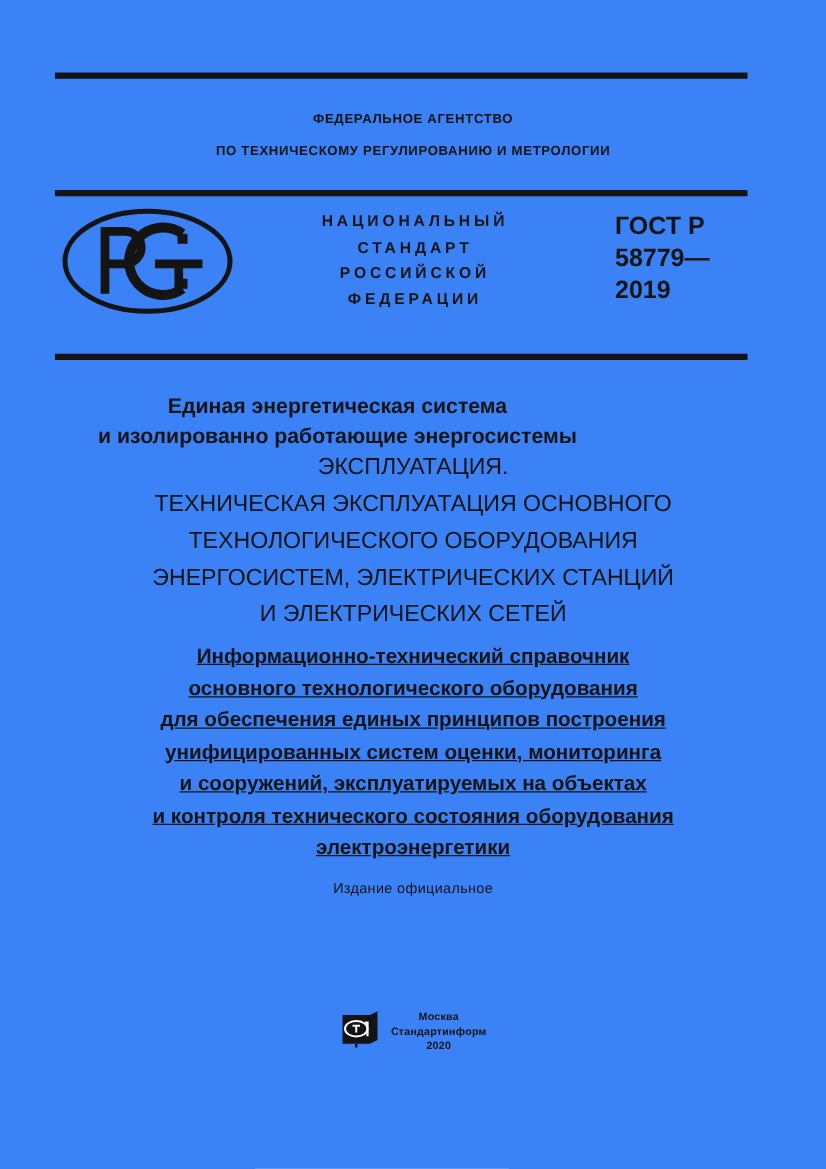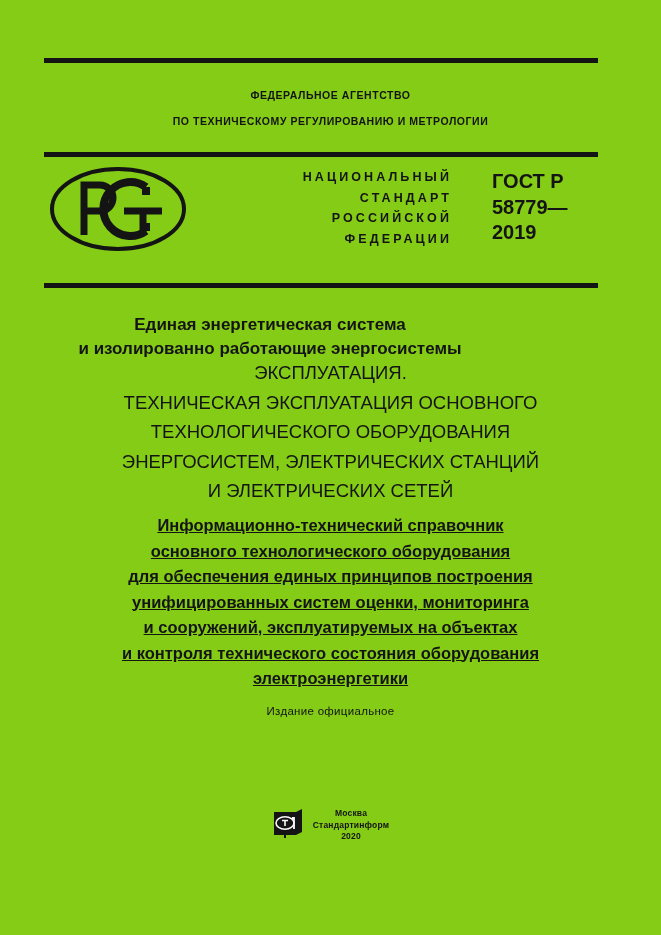--- a/index.html
+++ b/index.html
@@ -13,21 +13,21 @@
     background: #f9f9f9;
     font-family: "Liberation Sans", sans-serif;
     color: #141414;
     overflow: hidden;
     position: relative;
   }
   .page {
     position: relative;
     width: 661px;
     height: 935px;
-    background: #84cc16;
+    background: #3b82f6;
   }
 
   
   .rule {
     position: absolute;
     left: 44px;
     width: 554px;
     height: 5px;
     background: #141414;
   }
@@ -69,21 +69,21 @@
     position: absolute;
     left: 168px;
     top: 4px;
     width: 240px;
     text-align: center;
     font-weight: bold;
     font-size: 12.5px;
     letter-spacing: 3.1px;
     line-height: 20.5px;
   }
-  .nat-std div { white-space: nowrap; text-align: right; }
+  .nat-std div { white-space: nowrap; }
 
   .gost-number {
     position: absolute;
     left: 448px;
     top: 6px;
     width: 160px;
     text-align: left;
     font-weight: bold;
     font-size: 20px;
     line-height: 25.5px;

